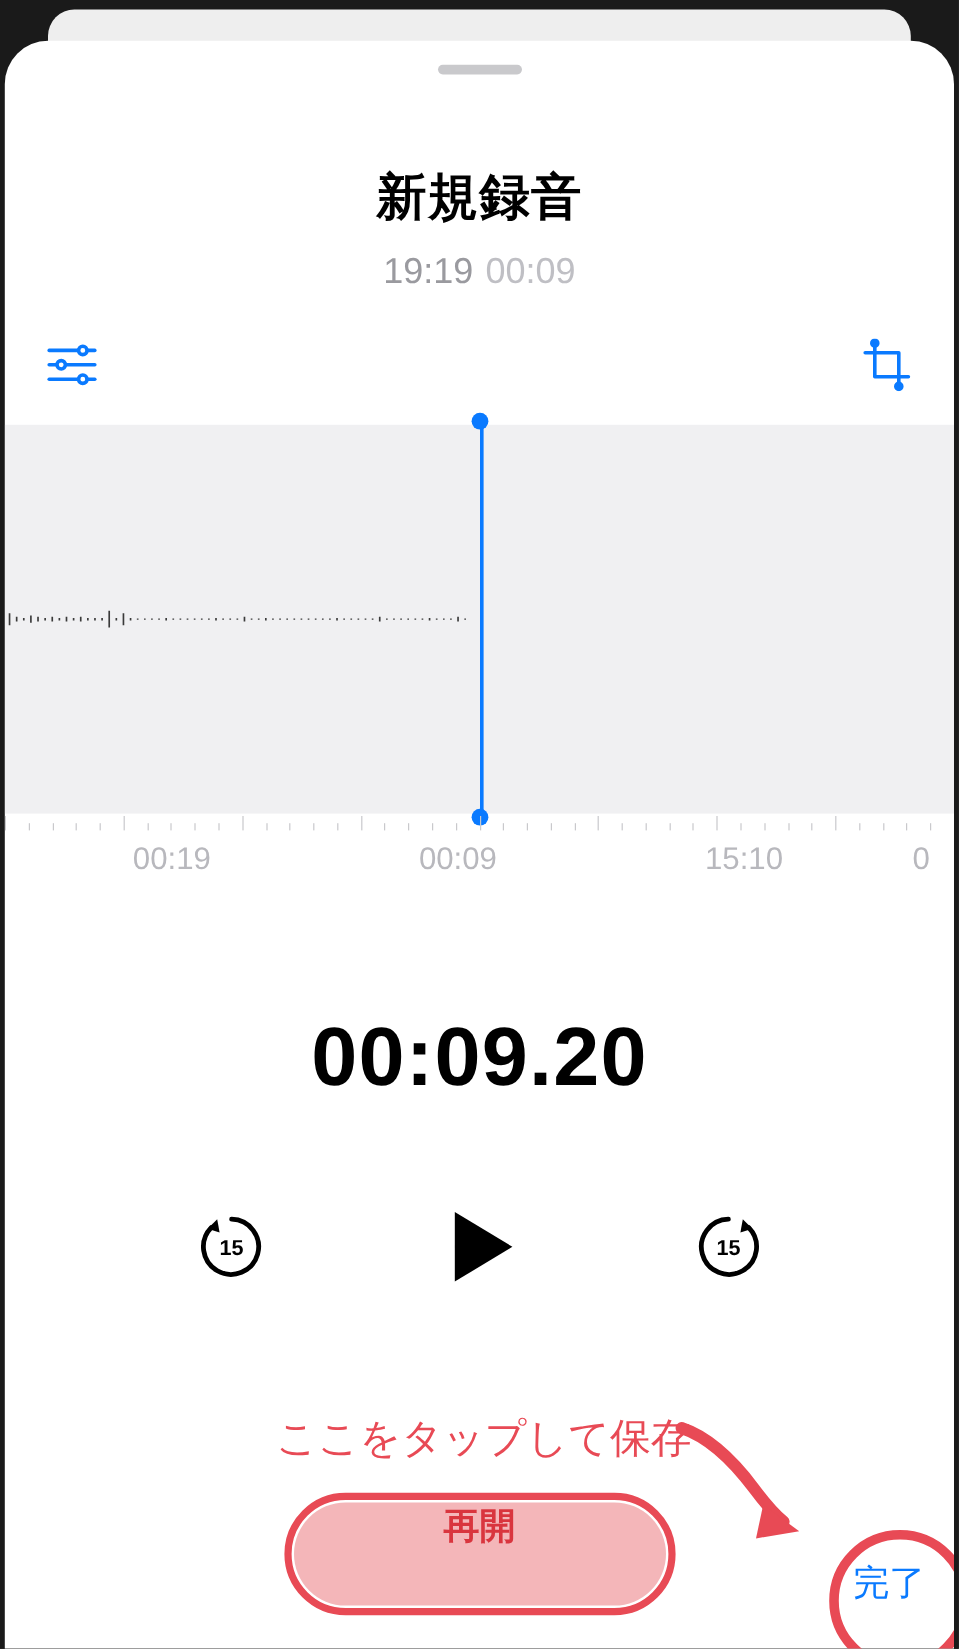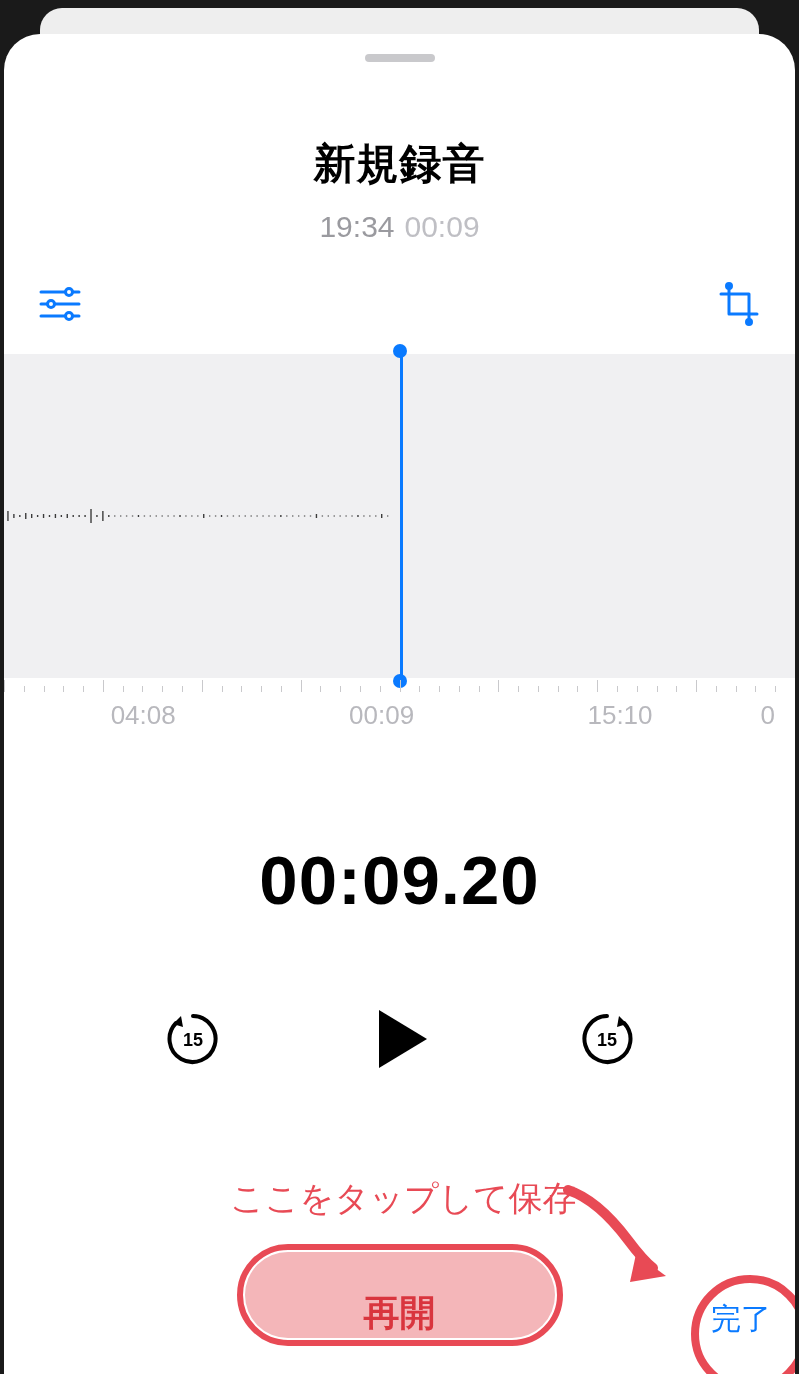--- a/index.html
+++ b/index.html
@@ -23,41 +23,41 @@
   .wave-midline { position: absolute; top: 50%; left: 0; right: 50%; height: 1px; }
   .ticks-row { display: flex; justify-content: space-between; padding: 0 20px; margin-top: 14px; font-size: 26px; color: #b8b8bd; }
   .ticks-row span { flex: 1; text-align: center; }
   .bigtime { text-align: center; font-size: 69px; font-weight: 700; color: #000; margin-top: 110px; font-variant-numeric: tabular-nums; letter-spacing: 1px; }
   .controls { display: flex; justify-content: space-around; align-items: center; margin-top: 80px; padding: 0 90px; }
   .skip { display: flex; align-items: center; justify-content: center; }
   .play { display: flex; align-items: center; justify-content: center; }
   .bottom-row { position: absolute; left: 0; right: 0; bottom: 36px; display: flex; align-items: center; justify-content: center; gap: 40px; padding: 0 20px; }
   .resume-wrap { position: relative; }
   .resume-ring { position: absolute; inset: -8px; border: 6px solid #e84a55; border-radius: 60px; }
-  .resume-btn { width: 310px; height: 86px; background: #f4b6b9; border-radius: 50px; display: flex; align-items: flex-end; justify-content: center; font-size: 36px; font-weight: 600; color: #d9353e; }
+  .resume-btn { width: 310px; height: 86px; background: #f4b6b9; border-radius: 50px; display: flex; align-items: flex-start; justify-content: center; font-size: 30px; font-weight: 600; color: #d9353e; }
   .done-wrap { position: absolute; right: 24px; bottom: 34px; }
   .done-ring { position: absolute; inset: -24px -20px; border: 8px solid #e84a55; border-radius: 50%; width: 118px; height: 118px; }
   .done-btn { font-size: 30px; color: #0a7aff; font-weight: 500; position: relative; }
   .annotation { position: absolute; left: 230px; top: 1176px; font-size: 34px; color: #e84a55; font-weight: 500; white-space: nowrap; }
   .arrow { position: absolute; left: 558px; top: 1180px; }
   .ruler { position: absolute; left: 0; right: 0; bottom: -6px; height: 14px; }
   .ruler div { position: absolute; bottom: 0; width: 1px; background: #c9c9cc; }
 </style>
 </head>
 <body>
 
 <div class="stack">
   <div class="bgcard"></div>
   <div class="sheet">
     <div class="grabber"></div>
 
     <div class="title-block">
       <div class="title">新規録音</div>
       <div class="subline">
-        <span>19:34</span><span class="dur">00:09</span>
+        <span>19:19</span><span class="dur">00:09</span>
       </div>
     </div>
 
     <div class="toolbar">
       <div class="icon-btn">
         <svg width="42" height="38" viewBox="0 0 42 38" fill="none" stroke="#0a7aff" stroke-width="3" stroke-linecap="round">
           <line x1="2" y1="7" x2="40" y2="7"></line>
             <circle cx="30" cy="7" r="3.5" fill="#fff"></circle>
           <line x1="2" y1="19" x2="40" y2="19"></line>
             <circle cx="12" cy="19" r="3.5" fill="#fff"></circle>
@@ -187,21 +187,21 @@
           <div style="left: 85%; height: 6px;"></div>
           <div style="left: 87.5%; height: 12px;"></div>
           <div style="left: 90%; height: 6px;"></div>
           <div style="left: 92.5%; height: 6px;"></div>
           <div style="left: 95%; height: 6px;"></div>
           <div style="left: 97.5%; height: 6px;"></div>
         </div>
     </div>
 
     <div class="ticks-row">
-      <span>04:08</span>
+      <span>00:19</span>
       <span>00:09</span>
       <span>15:10</span>
       <span style="flex:0.15;text-align:right">0</span>
     </div>
 
     <div class="bigtime">00:09.20</div>
 
     <div class="controls">
       <div class="skip">
         <svg width="58" height="58" viewBox="0 0 58 58">

